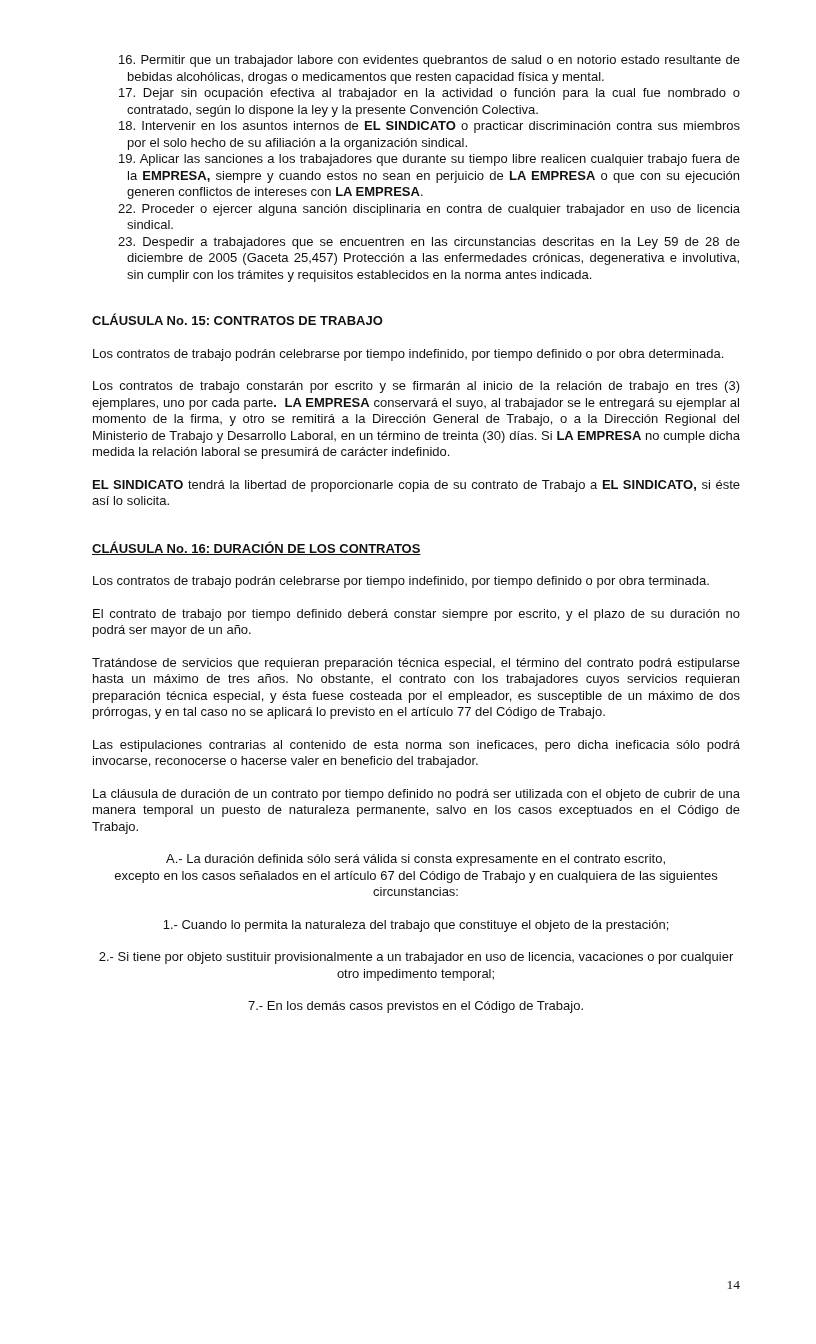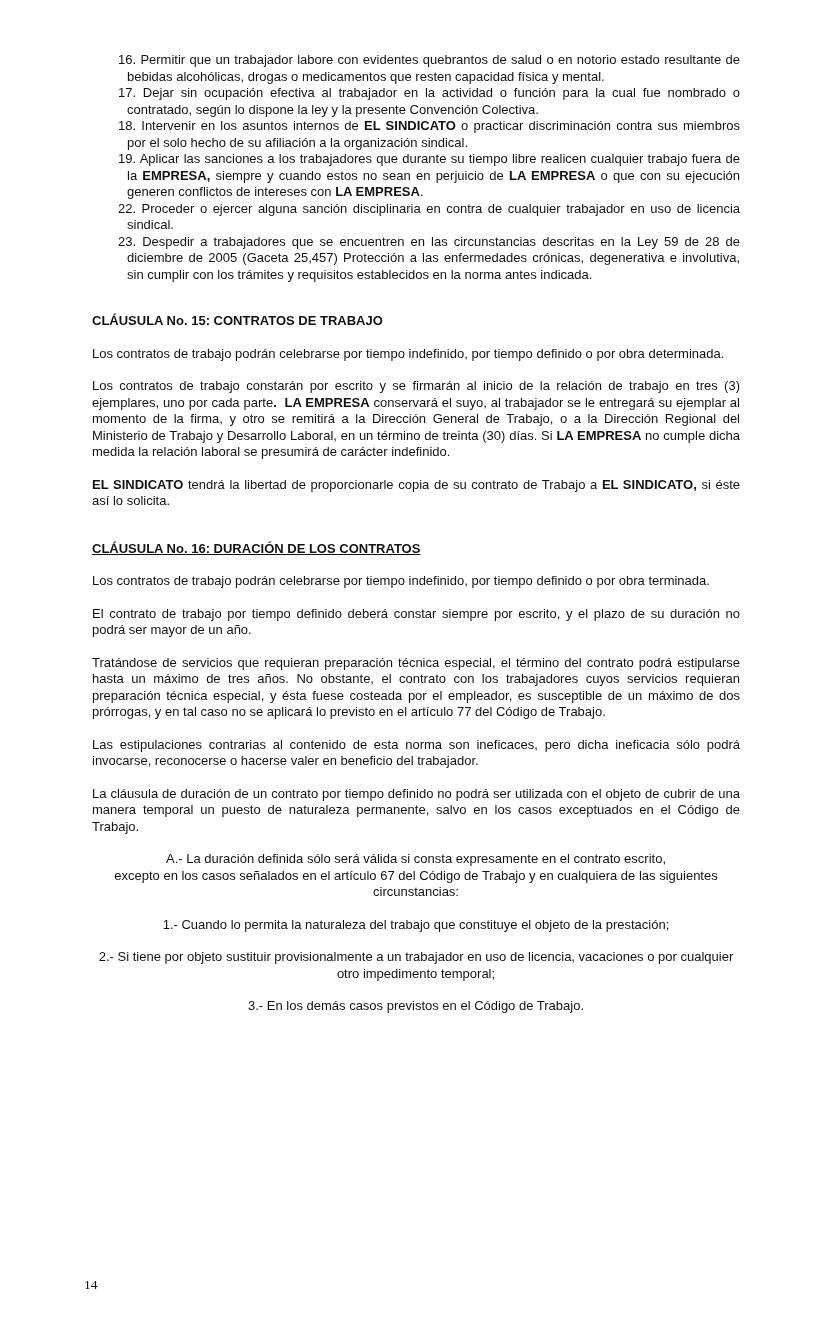--- a/index.html
+++ b/index.html
@@ -15,22 +15,22 @@
   .numbered-list .list-item {
     padding-left: 35px; text-indent: -9px; text-align: justify;
   }
   .heading { font-weight: bold; margin-top: 30px; }
   .heading.gap-lg { margin-top: 31px; text-decoration: underline; }
   .para { margin-top: 16px; text-align: justify; }
   .para.left { text-align: center; }
   .para.pre { white-space: pre-line; }
   .run.bold { font-weight: bold; }
   .footer {
-    position: absolute; top: 1277px; left: 84px; width: 648px;
-    text-align: left; font-family: "Liberation Serif", serif; font-size: 13.5px;
+    position: absolute; top: 1277px; left: 92px; width: 648px;
+    text-align: right; font-family: "Liberation Serif", serif; font-size: 13.5px;
   }
 </style>
 </head>
 <body>
 
 <div class="page">
   <div id="doc" class="doc-body">
       <div class="numbered-list">
         <div class="list-item"><span class="num">16. </span><span class="run">Permitir que un trabajador labore con evidentes quebrantos de salud o en notorio estado resultante de bebidas alcohólicas, drogas o medicamentos que resten capacidad física y mental.</span></div>
         <div class="list-item"><span class="num">17. </span><span class="run">Dejar sin ocupación efectiva al trabajador en la actividad o función para la cual fue nombrado o contratado, según lo dispone la ley y la presente Convención Colectiva.</span></div>
@@ -46,18 +46,18 @@
       <div class="heading gap-lg">CLÁUSULA No. 16: DURACIÓN DE LOS CONTRATOS</div>
       <div class="para"><span class="run">Los contratos de trabajo podrán celebrarse por tiempo indefinido, por tiempo definido o por obra terminada.</span></div>
       <div class="para"><span class="run">El contrato de trabajo por tiempo definido deberá constar siempre por escrito, y el plazo de su duración no podrá ser mayor de un año.</span></div>
       <div class="para"><span class="run">Tratándose de servicios que requieran preparación técnica especial, el término del contrato podrá estipularse hasta un máximo de tres años. No obstante, el contrato con los trabajadores cuyos servicios requieran preparación técnica especial, y ésta fuese costeada por el empleador, es susceptible de un máximo de dos prórrogas, y en tal caso no se aplicará lo previsto en el artículo 77 del Código de Trabajo.</span></div>
       <div class="para"><span class="run">Las estipulaciones contrarias al contenido de esta norma son ineficaces, pero dicha ineficacia sólo podrá invocarse, reconocerse o hacerse valer en beneficio del trabajador.</span></div>
       <div class="para"><span class="run">La cláusula de duración de un contrato por tiempo definido no podrá ser utilizada con el objeto de cubrir de una manera temporal un puesto de naturaleza permanente, salvo en los casos exceptuados en el Código de Trabajo.</span></div>
       <div class="para left pre"><span class="run">A.- La duración definida sólo será válida si consta expresamente en el contrato escrito,
 excepto en los casos señalados en el artículo 67 del Código de Trabajo y en cualquiera de las siguientes circunstancias:</span></div>
       <div class="para left"><span class="run">1.- Cuando lo permita la naturaleza del trabajo que constituye el objeto de la prestación;</span></div>
       <div class="para left"><span class="run">2.- Si tiene por objeto sustituir provisionalmente a un trabajador en uso de licencia, vacaciones o por cualquier otro impedimento temporal;</span></div>
-      <div class="para left"><span class="run">3.- En los demás casos previstos en el Código de Trabajo.</span></div>
+      <div class="para left"><span class="run">7.- En los demás casos previstos en el Código de Trabajo.</span></div>
     </div>
   <div class="footer">
     <span>14</span>
   </div>
 </div>
 
 </body></html>

